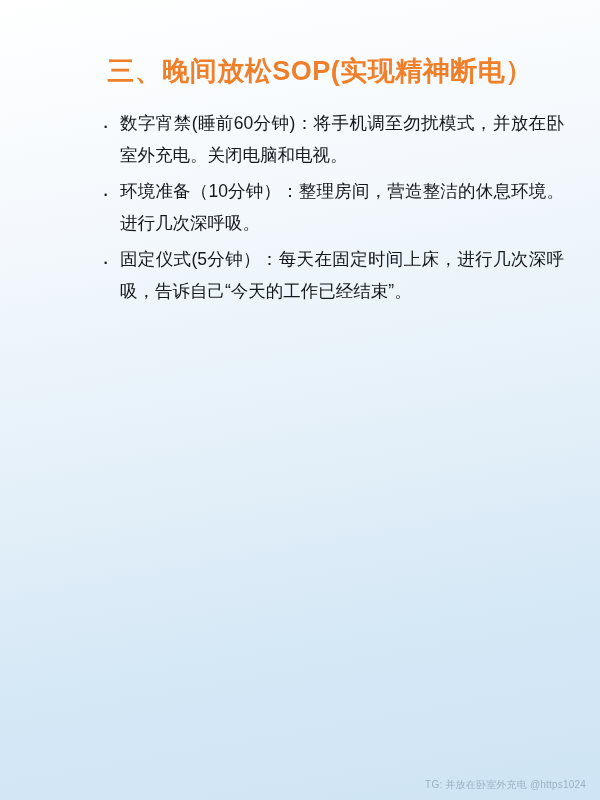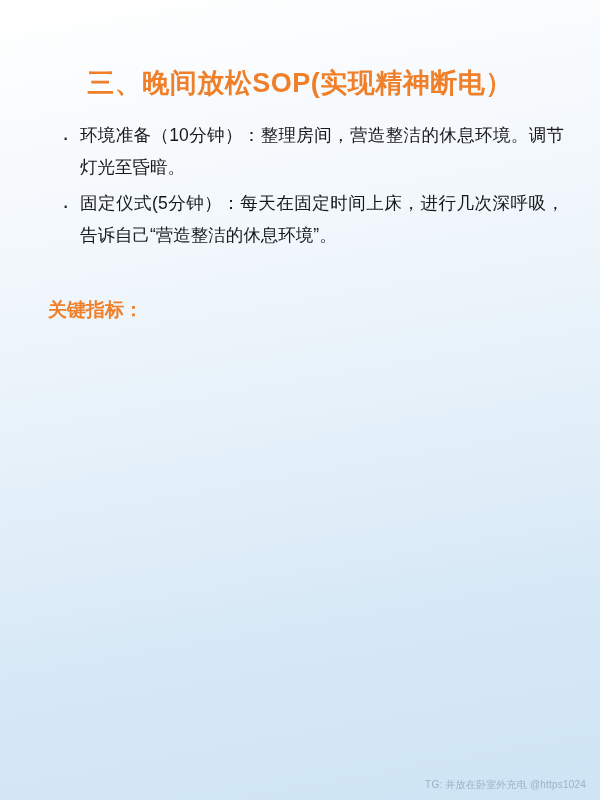--- a/index.html
+++ b/index.html
@@ -10,22 +10,23 @@
     width: 600px;
     height: 800px;
     font-family: "Liberation Sans", sans-serif;
     background: linear-gradient(170deg, #ffffff 0%, #f3f8fc 28%, #e4f0f9 55%, #d5e8f6 78%, #cfe4f4 100%);
     overflow: hidden;
     position: relative;
   }
   .page {
     position: absolute;
     inset: 0;
-    padding: 12px 36px;
+    padding: 0 36px;
     box-sizing: border-box;
+    margin-left: 40px;
   }
   .title {
     margin: 0;
     padding-top: 54px;
     text-align: center;
     font-size: 27px;
     font-weight: bold;
     color: #f07f2a;
     letter-spacing: 0.5px;
     line-height: 1.3;
@@ -80,22 +81,22 @@
 </style>
 </head>
 <body>
 
 <div class="page">
 
   <h1 class="title">三、晚间放松SOP(实现精神断电）</h1>
 
 
   <ul class="bullets">
-    <li>环境准备（10分钟）：整理房间，营造整洁的休息环境。调节灯光至昏暗。</li>
-    <li>固定仪式(5分钟）：每天在固定时间上床，进行几次深呼吸，告诉自己“营造整洁的休息环境”。</li>
+    <li>数字宵禁(睡前60分钟)：将手机调至勿扰模式，并放在卧室外充电。关闭电脑和电视。</li>
+    <li>环境准备（10分钟）：整理房间，营造整洁的休息环境。进行几次深呼吸。</li>
+    <li>固定仪式(5分钟）：每天在固定时间上床，进行几次深呼吸，告诉自己“今天的工作已经结束”。</li>
   </ul>
 
-  <h2 class="section-heading key">关键指标：</h2>
 
 
   <div class="watermark">TG: 并放在卧室外充电 @https1024</div>
 
 </div>
 
 </body></html>

